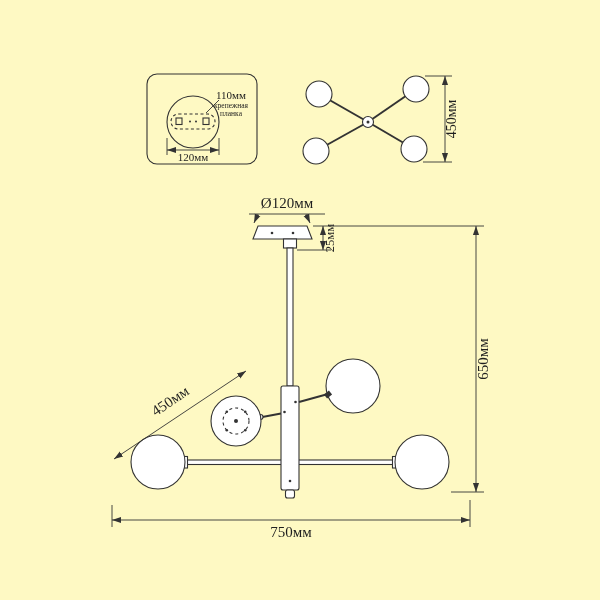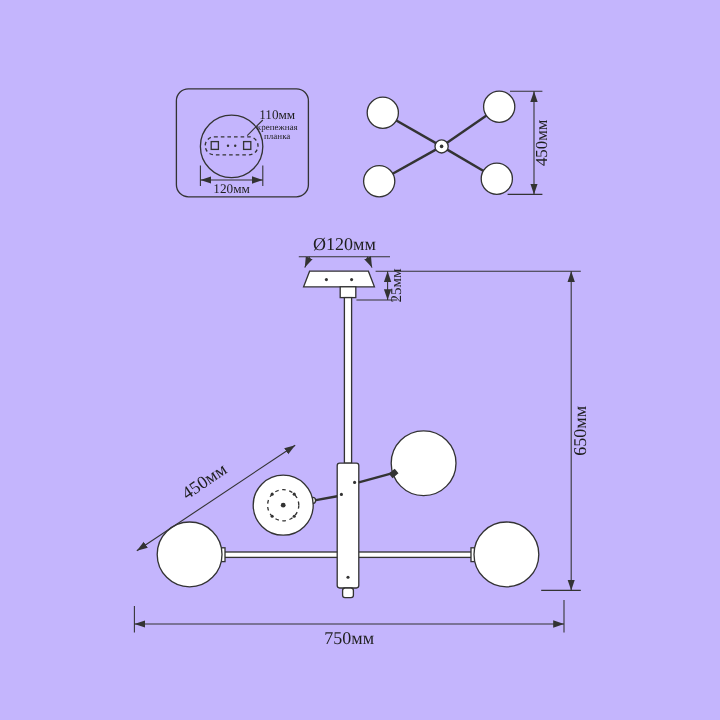--- a/index.html
+++ b/index.html
@@ -1,18 +1,18 @@
 <!DOCTYPE html>
 <html><head>
 <meta charset="utf-8">
 <style>
   html, body { margin: 0; padding: 0; background: #ffffff; }
   .canvas {
     width: 600px; height: 600px;
-    background: #c4b5fd;
+    background: #fef9c3;
     position: relative;
     font-family: "Liberation Serif", serif;
   }
   svg { display: block; }
   .dim-label {
     font-family: "Liberation Serif", serif;
     fill: #1f1f1f;
   }
   .outline   { stroke: #333333; fill: none;  stroke-width: 1.1; }
   .outline-w { stroke: #333333; fill: #ffffff; stroke-width: 1.1; }

